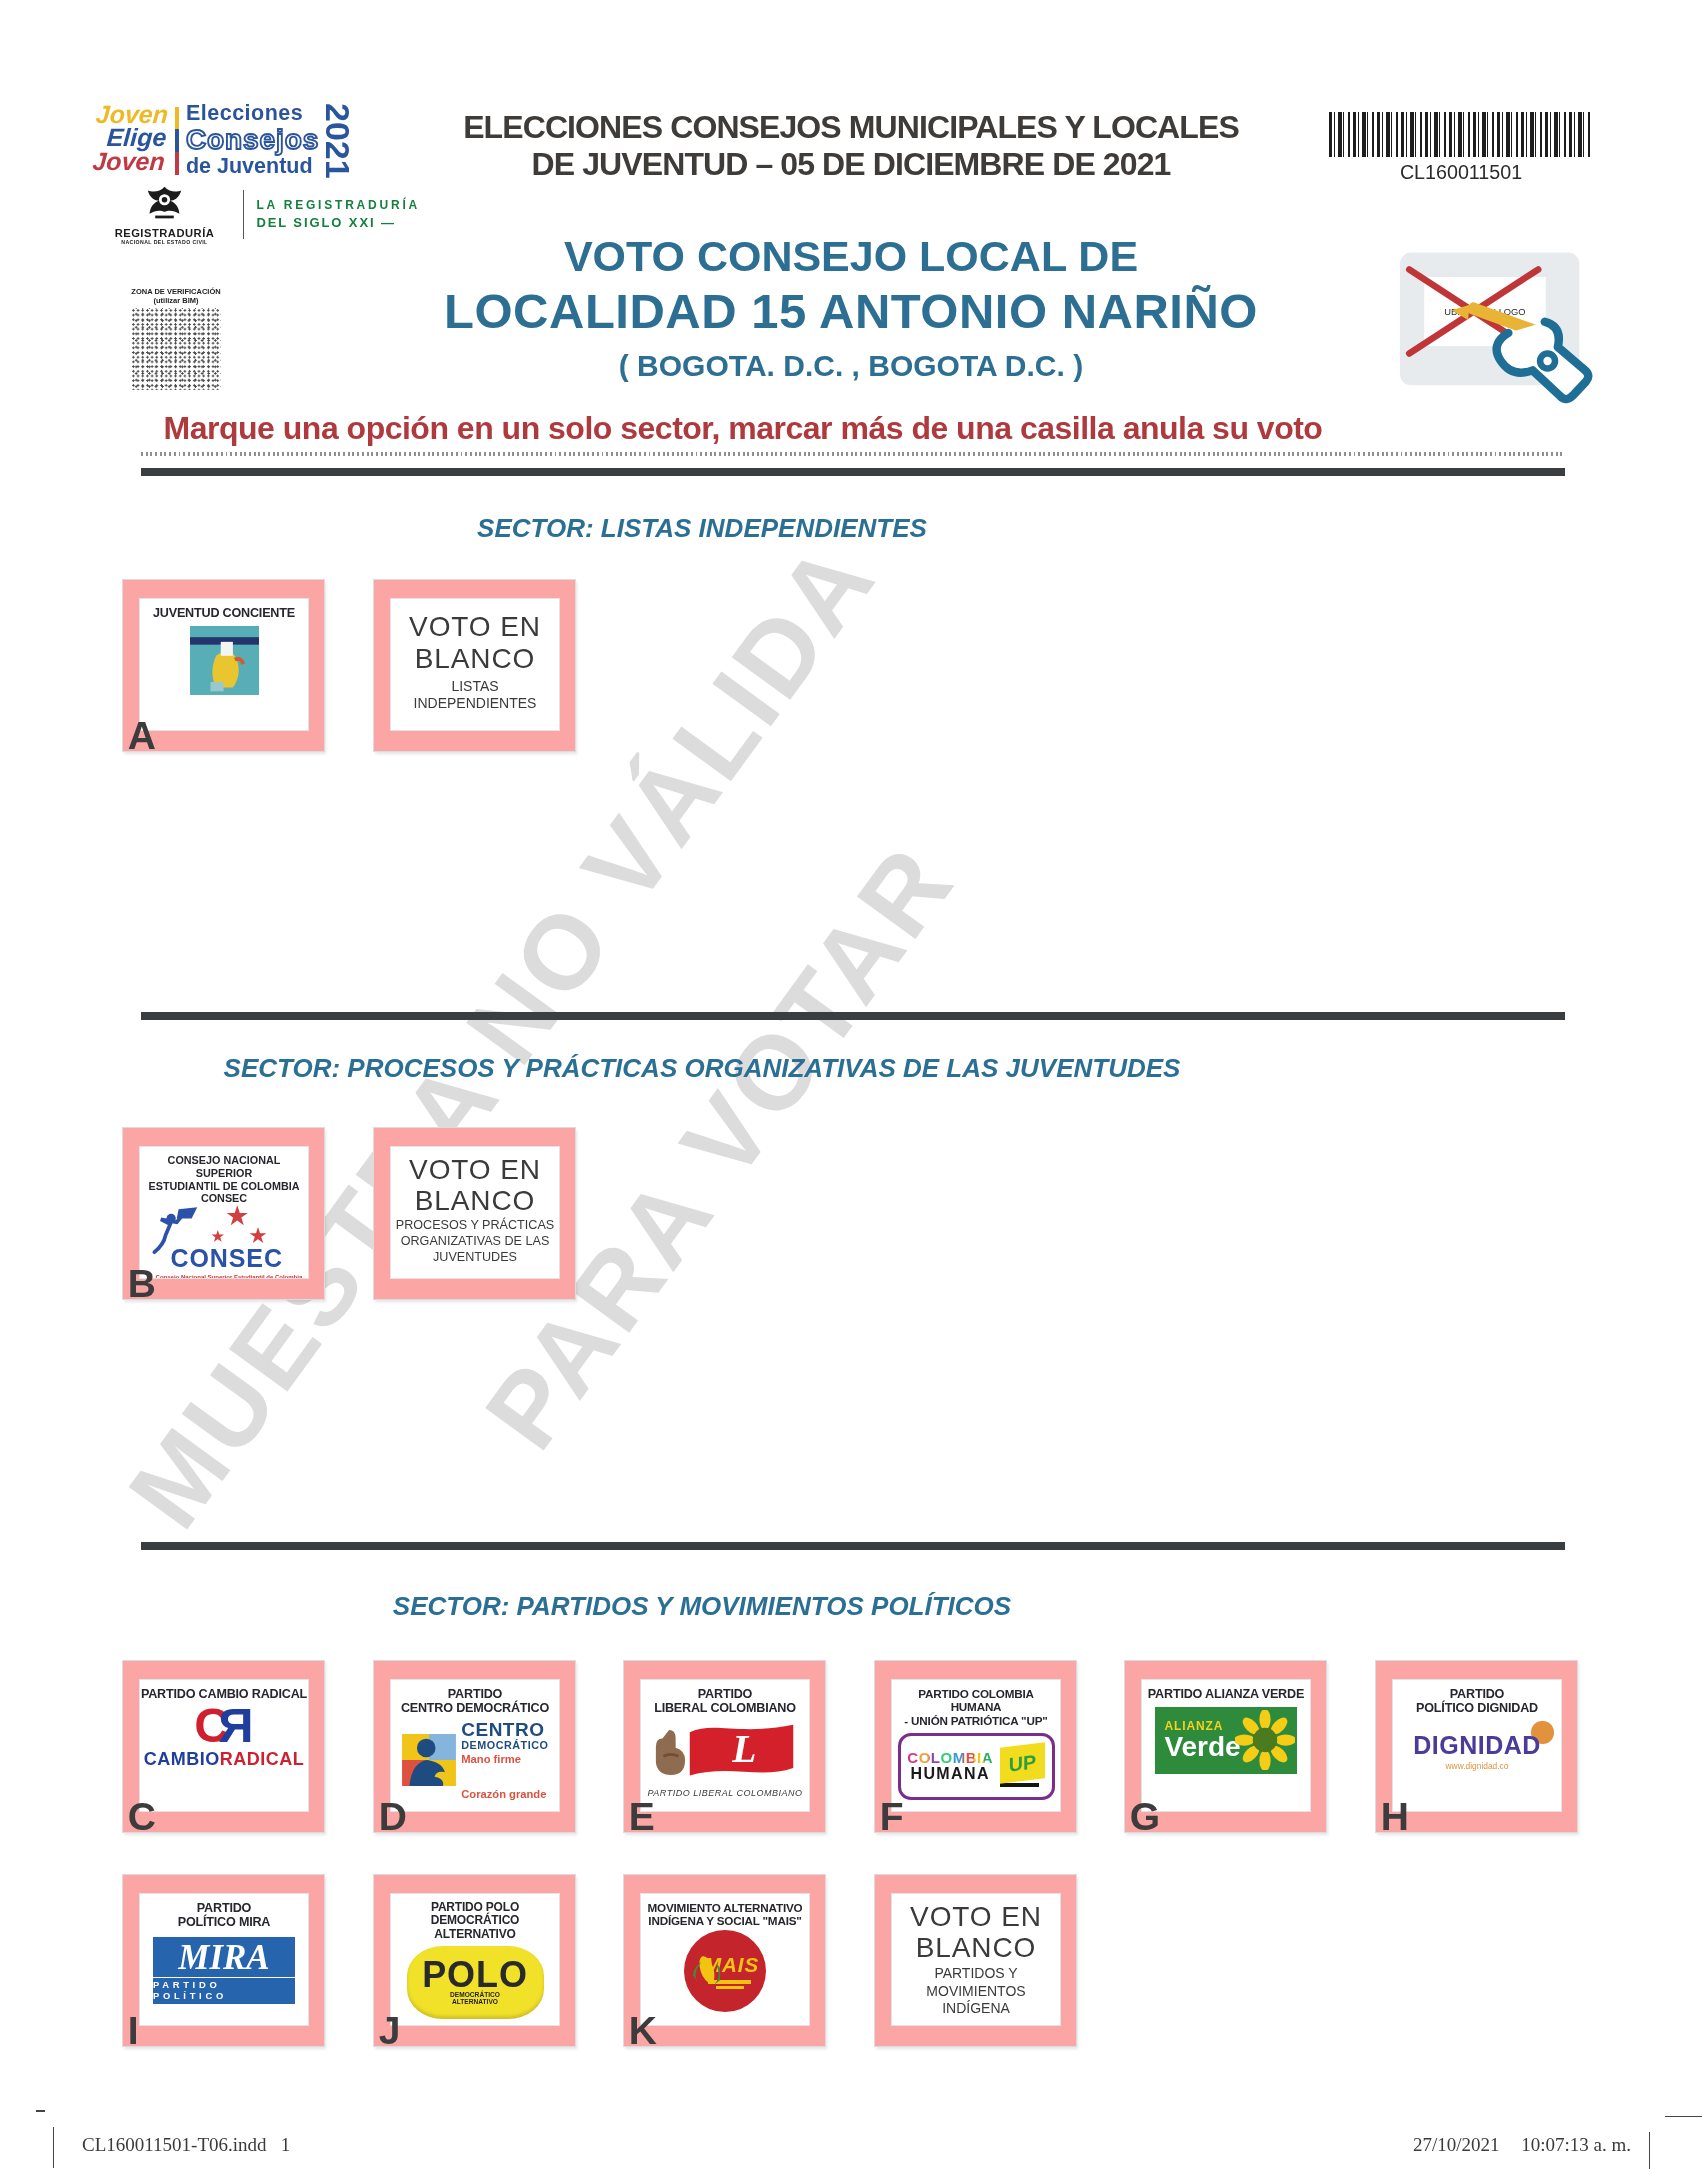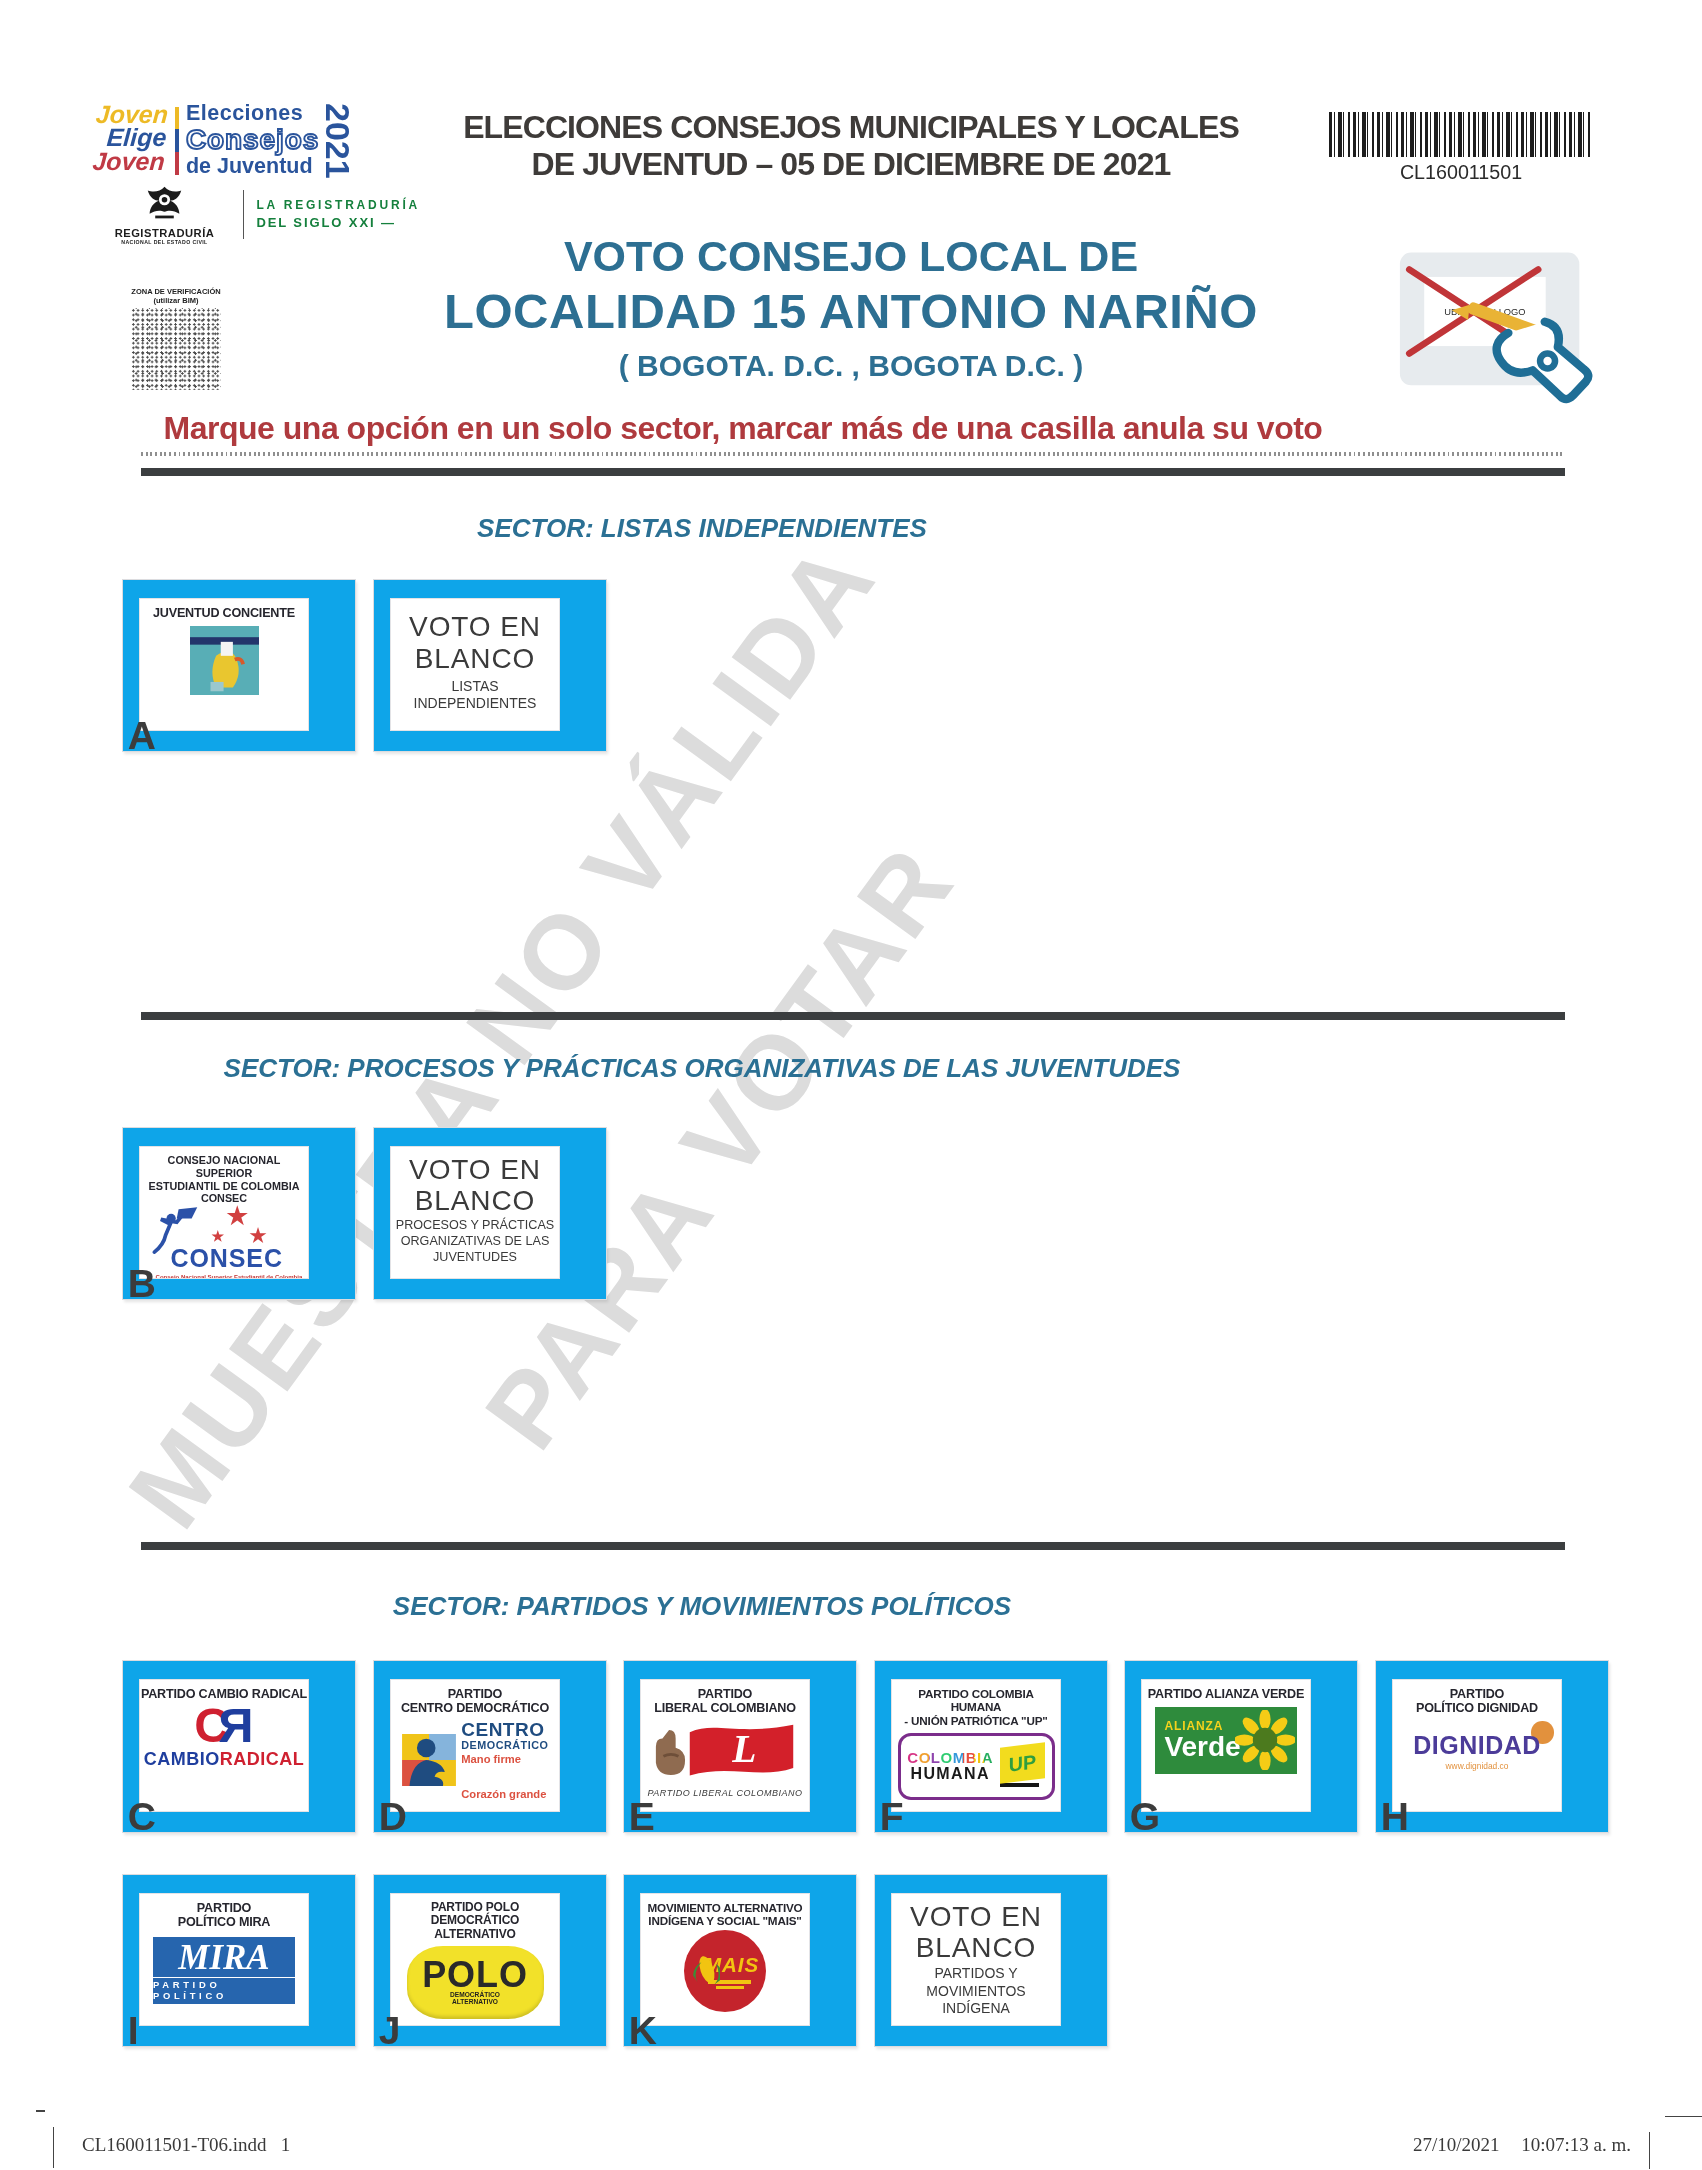--- a/index.html
+++ b/index.html
@@ -58,21 +58,21 @@
 
   
   .instruction{position:absolute;left:0;top:410px;width:1486px;text-align:center;font-size:32px;font-weight:bold;color:#AF3A3E;z-index:1;letter-spacing:-0.5px;}
   .microtext{position:absolute;left:141px;width:1424px;height:3.7px;z-index:1;
     background:repeating-linear-gradient(90deg,#8f8f8f 0 1.9px,transparent 1.9px 4.7px);}
   .bar{position:absolute;left:141px;width:1424px;height:7.5px;background:#3B3E40;z-index:1;}
 
   .sector-title{position:absolute;left:0;width:1404px;text-align:center;font-size:26px;font-weight:bold;font-style:italic;color:#2B7094;z-index:1;}
 
   
-  .option-box{position:absolute;width:234px;height:173px;background:#0ea5e9;border:0.9px solid #DCDCDF;box-sizing:border-box;box-shadow:1.9px 2.8px 2.8px rgba(0,0,0,0.10);z-index:1;}
+  .option-box{position:absolute;width:203px;height:173px;background:#fca5a5;border:0.9px solid #DCDCDF;box-sizing:border-box;box-shadow:1.9px 2.8px 2.8px rgba(0,0,0,0.10);z-index:1;}
   .option-inner{position:absolute;left:16px;top:18px;width:170px;height:133px;background:#fff;border:0.9px solid #E3E3E6;box-sizing:border-box;
     display:flex;flex-direction:column;align-items:center;padding-top:6.6px;overflow:hidden;}
   .option-letter{position:absolute;left:4.7px;bottom:-3.7px;font-size:39px;font-weight:bold;color:#3C3C3C;line-height:1;}
   .party-name{font-weight:bold;font-size:12.6px;color:#26262E;text-align:center;line-height:1.15;letter-spacing:-0.2px;}
   .blank-big{font-size:28px;color:#3A3A3A;letter-spacing:0.9px;line-height:1.12;text-align:center;}
   .blank-sub{font-size:14px;color:#3A3A3A;text-align:center;line-height:1.25;}
   .blank-sub.sm{font-size:12.6px;}
   .mt2{margin-top:1.9px;} .mt4{margin-top:3.7px;} .mt6{margin-top:5.6px;}
 
   

